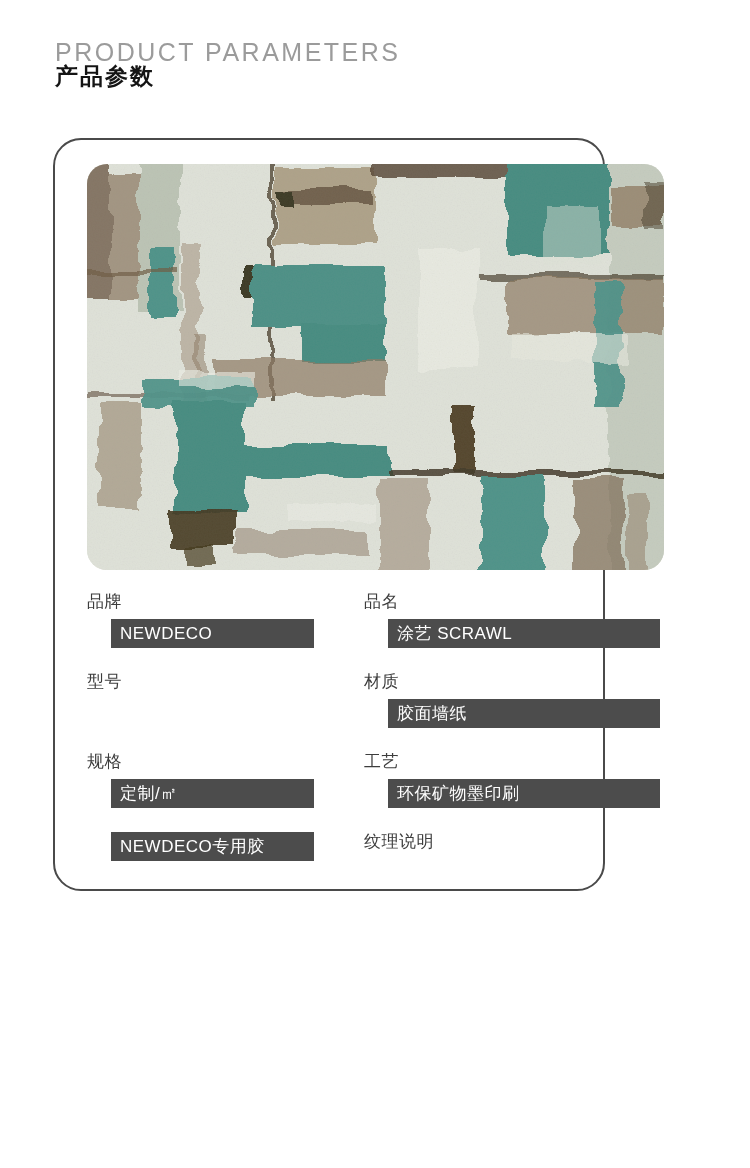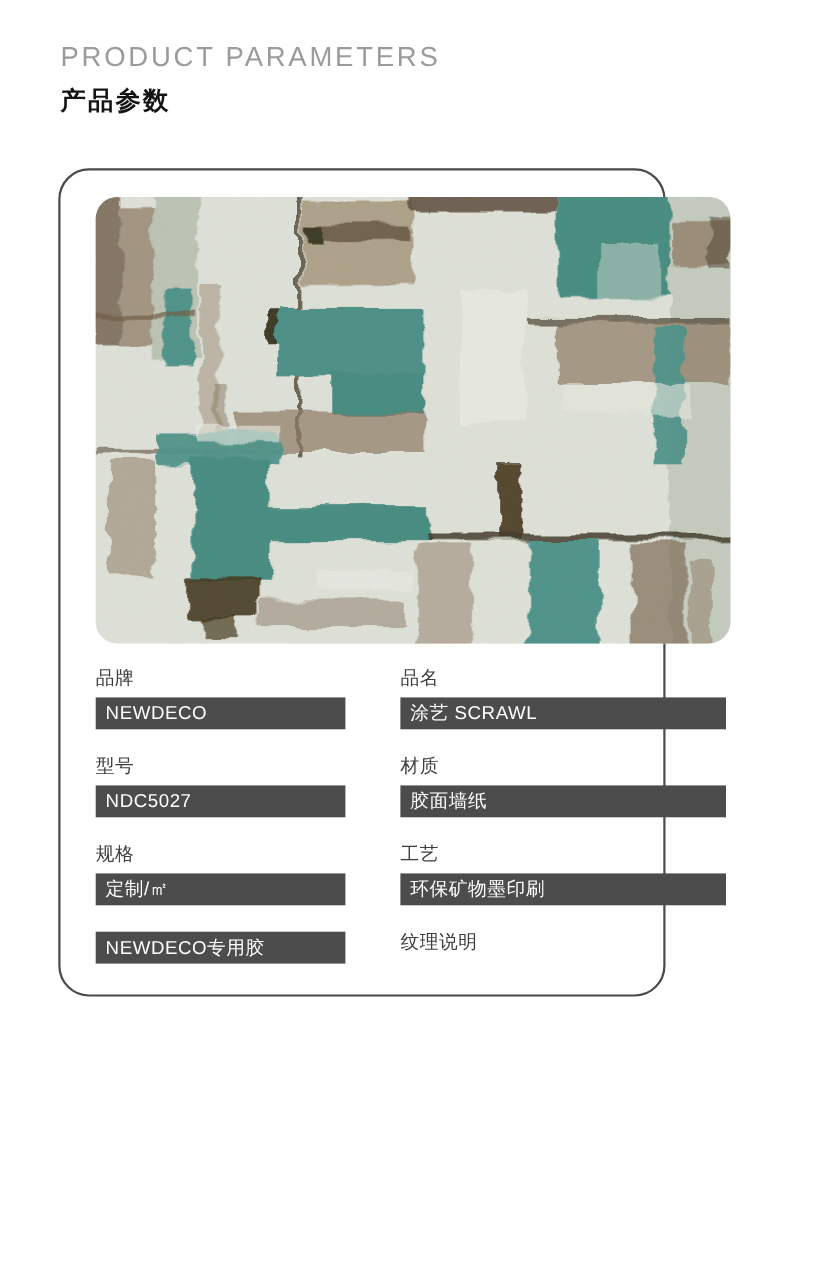--- a/index.html
+++ b/index.html
@@ -12,21 +12,20 @@
     overflow:hidden;
   }
   .header { padding:40px 0 0 55px; }
   .title-en {
     font-size:25px; line-height:25px;
     letter-spacing:2.5px;
     color:#9b9b9b;
     font-weight:400;
   }
   .title-zh {
-    margin-top:15px;
     font-size:23px; line-height:23px;
     color:#141414;
     font-weight:bold;
     letter-spacing:2px;
   }
   .card {
     width:552px;
     margin:50px 0 0 53px;
     border:2px solid #4a4a4a;
     border-radius:28px;
@@ -58,20 +57,21 @@
   .field-value-bar {
     height:29px;
     background:#4c4c4c;
     color:#ffffff;
     font-size:17px;
     line-height:29px;
     padding-left:9px;
     letter-spacing:0.5px;
     white-space:nowrap;
     overflow:hidden;
+    margin-left:24px;
   }
 </style>
 </head>
 <body>
 
 <div class="page">
 
   <div class="header">
     <div class="title-en">PRODUCT PARAMETERS</div>
     <div class="title-zh">产品参数</div>
@@ -166,21 +166,20 @@
         <div class="field-label">品牌</div>
         <div class="field-value-bar">NEWDECO</div>
       </div>
       <div class="field half">
         <div class="field-label">品名</div>
         <div class="field-value-bar">涂艺 SCRAWL</div>
       </div>
 
       <div class="field half">
         <div class="field-label">型号</div>
-        <div class="field-value-bar">NDC5027</div>
       </div>
       <div class="field half">
         <div class="field-label">材质</div>
         <div class="field-value-bar">胶面墙纸</div>
       </div>
 
       <div class="field half">
         <div class="field-label">规格</div>
         <div class="field-value-bar">定制/㎡</div>
       </div>

